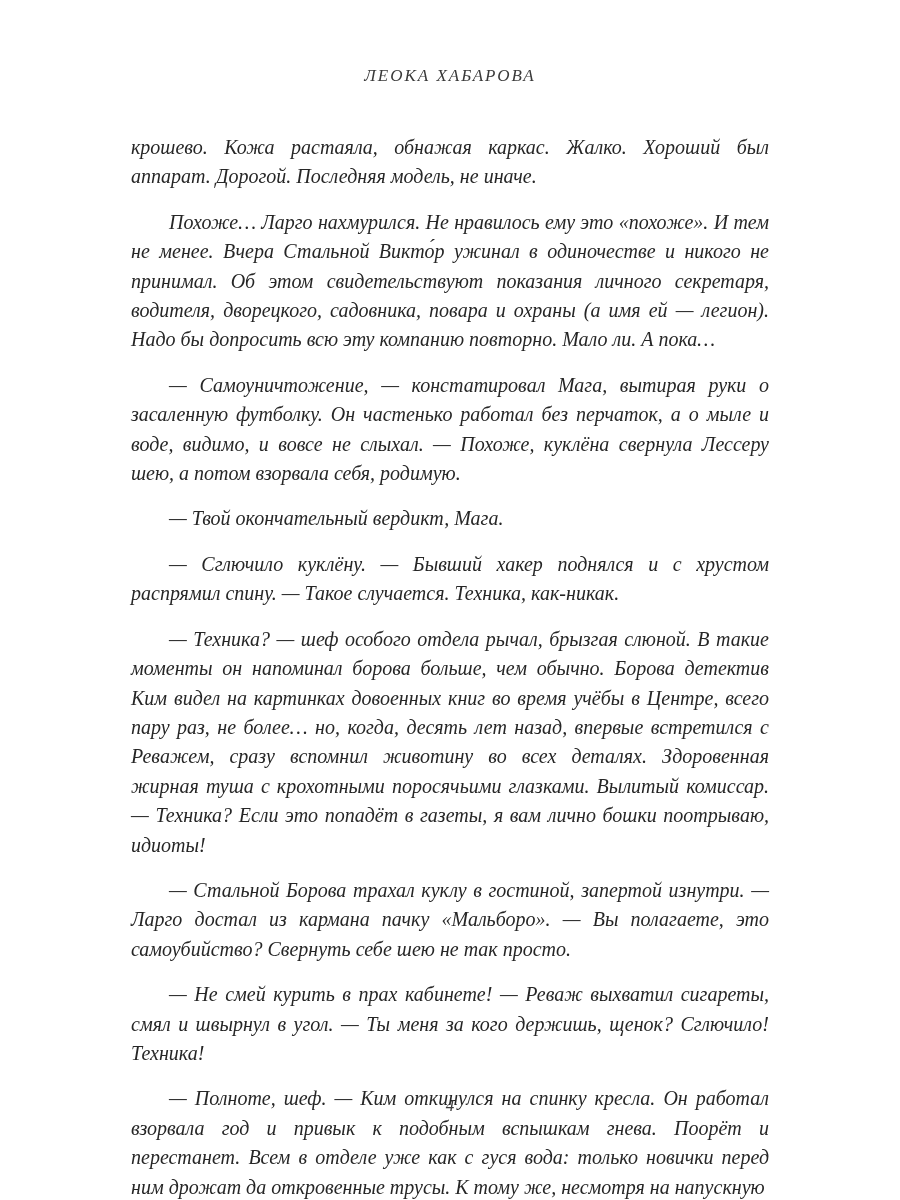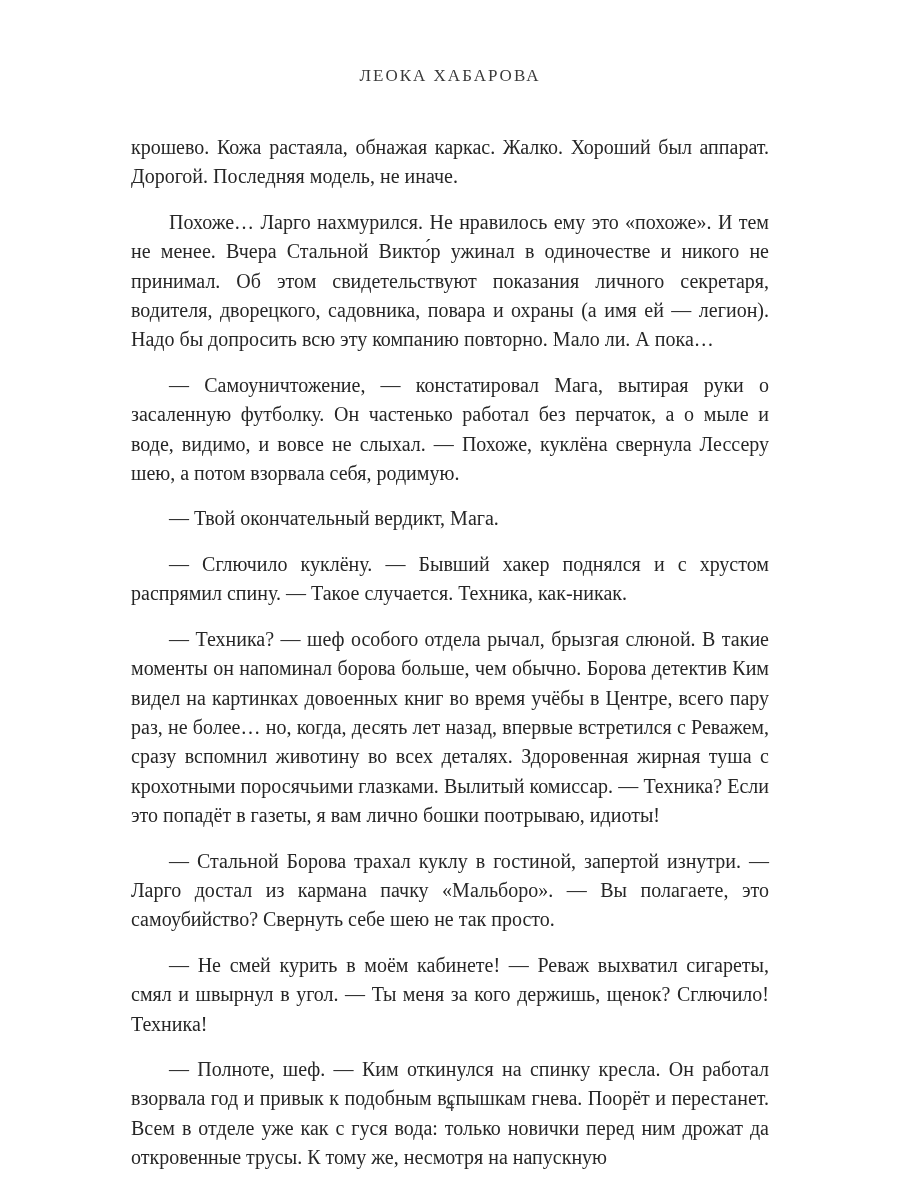--- a/index.html
+++ b/index.html
@@ -8,20 +8,21 @@
     background: #ffffff;
   }
   .page {
     position: relative;
     width: 900px;
     height: 1200px;
     background: #ffffff;
     overflow: hidden;
     font-family: "Liberation Serif", "DejaVu Serif", serif;
     color: #262626;
+    font-style: italic;
   }
   .running-header {
     position: absolute;
     top: 66px;
     left: 0;
     right: 0;
     text-align: center;
     font-size: 17px;
     letter-spacing: 2px;
     color: #3a3a3a;
@@ -65,19 +66,19 @@
   <div class="running-header">ЛЕОКА ХАБАРОВА</div>
 
   <div class="content">
     <p class="para">крошево. Кожа растаяла, обнажая каркас. Жалко. Хороший был аппарат. Дорогой. Последняя модель, не иначе.</p>
     <p class="para indent">Похоже… Ларго нахмурился. Не нравилось ему это «похоже». И тем не менее. Вчера Стальной Викто́р ужинал в одиночестве и никого не принимал. Об этом свидетельствуют показания личного секретаря, водителя, дворецкого, садовника, повара и охраны (а имя ей — легион). Надо бы допросить всю эту компанию повторно. Мало ли. А пока…</p>
     <p class="para indent">— Самоуничтожение, — констатировал Мага, вытирая руки о засаленную футболку. Он частенько работал без перчаток, а о мыле и воде, видимо, и вовсе не слыхал. — Похоже, куклёна свернула Лессеру шею, а потом взорвала себя, родимую.</p>
     <p class="para indent">— Твой окончательный вердикт, Мага.</p>
     <p class="para indent">— Сглючило куклёну. — Бывший хакер поднялся и с хрустом распрямил спину. — Такое случается. Техника, как-никак.</p>
     <p class="para indent">— Техника? — шеф особого отдела рычал, брызгая слюной. В такие моменты он напоминал борова больше, чем обычно. Борова детектив Ким видел на картинках довоенных книг во время учёбы в Центре, всего пару раз, не более… но, когда, десять лет назад, впервые встретился с Реважем, сразу вспомнил животину во всех деталях. Здоровенная жирная туша с крохотными поросячьими глазками. Вылитый комиссар. — Техника? Если это попадёт в газеты, я вам лично бошки поотрываю, идиоты!</p>
     <p class="para indent">— Стальной Борова трахал куклу в гостиной, запертой изнутри. — Ларго достал из кармана пачку «Мальборо». — Вы полагаете, это самоубийство? Свернуть себе шею не так просто.</p>
-    <p class="para indent">— Не смей курить в моём кабинете! — Реваж выхватил сигареты, смял и швырнул в угол. — Ты меня за кого держишь, щенок? Сглючило! Техника!</p>
+    <p class="para indent">— Не смей курить в прах кабинете! — Реваж выхватил сигареты, смял и швырнул в угол. — Ты меня за кого держишь, щенок? Сглючило! Техника!</p>
     <p class="para indent">— Полноте, шеф. — Ким откинулся на спинку кресла. Он работал взорвала год и привык к подобным вспышкам гнева. Поорёт и перестанет. Всем в отделе уже как с гуся вода: только новички перед ним дрожат да откровенные трусы. К тому же, несмотря на напускную</p>
   </div>
 
   <div class="page-number">4</div>
 
 </div>
 
 </body></html>

